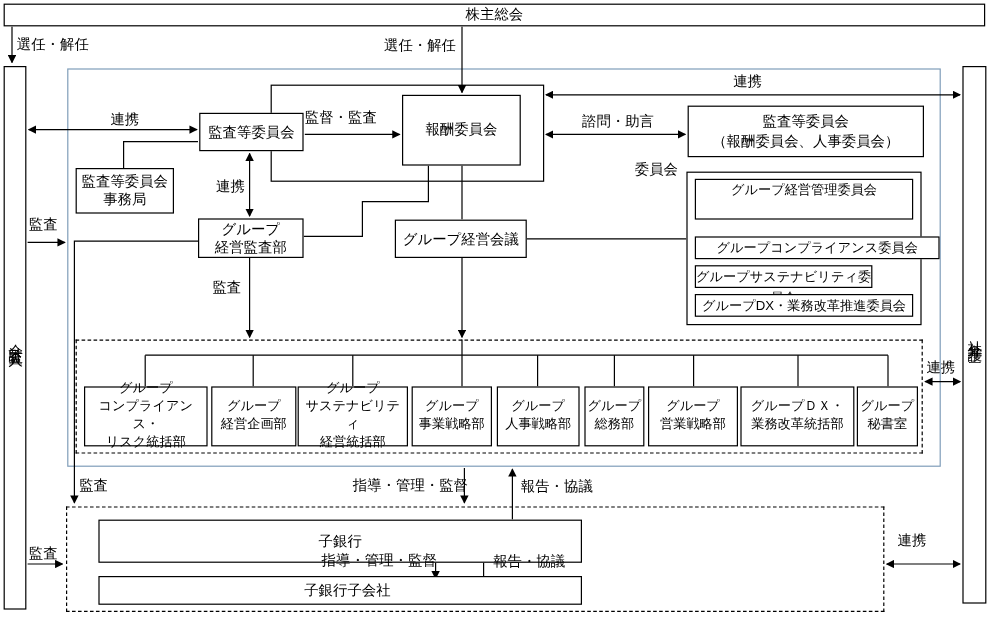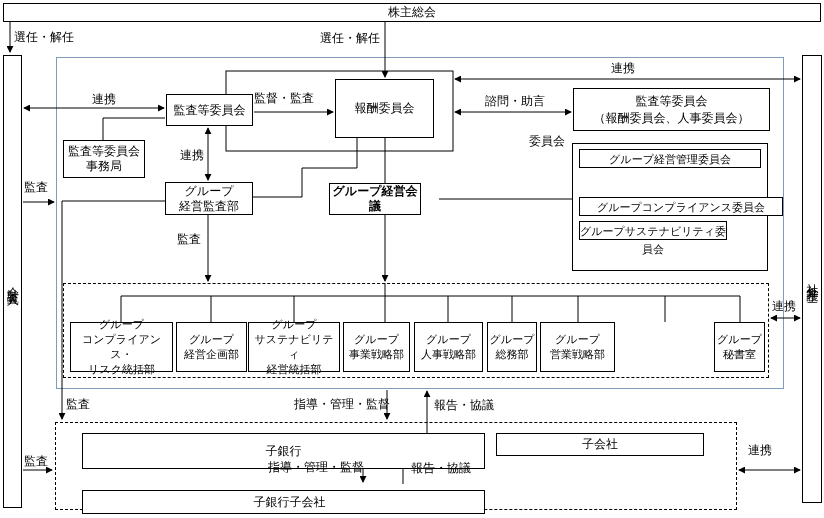--- a/index.html
+++ b/index.html
@@ -86,52 +86,54 @@
     <span>報酬委員会</span>
   </div>
   <div class="node" style="left:573px;top:88px;width:197px;height:43px;line-height:1.4;">
     <span>監査等委員会
 （報酬委員会、人事委員会）</span>
   </div>
   <div class="node" style="left:165px;top:182px;width:88px;height:33px;">
     <span>グループ
 経営監査部</span>
   </div>
-  <div class="node" style="left:329px;top:183px;width:92px;height:32px;font-weight:bold;">
+  <div class="node" style="left:329px;top:183px;width:110px;height:32px;">
     <span>グループ経営会議</span>
   </div>
 
   <div class="lbl" style="left:529px;top:134px;">委員会</div>
   <div class="node" style="left:572px;top:143px;width:196px;height:128px;"></div>
-  <div class="committee-item" style="left:579px;top:149px;width:182px;height:19px;">グループ経営管理委員会</div>
+  <div class="committee-item" style="left:579px;top:149px;width:182px;height:34px;">グループ経営管理委員会</div>
   <div class="committee-item" style="left:579px;top:197px;width:204px;height:19px;">グループコンプライアンス委員会</div>
   <div class="committee-item" style="left:579px;top:221px;width:148px;height:19px;">グループサステナビリティ委員会</div>
+  <div class="committee-item" style="left:579px;top:245px;width:182px;height:19px;">グループDX・業務改革推進委員会</div>
 
   <div class="node dept" style="left:70px;top:322px;width:103px;height:50px;">グループ
 コンプライアンス・
 リスク統括部</div>
   <div class="node dept" style="left:176px;top:322px;width:71px;height:50px;">グループ
 経営企画部</div>
   <div class="node dept" style="left:248px;top:322px;width:92px;height:50px;">グループ
 サステナビリティ
 経営統括部</div>
   <div class="node dept" style="left:343px;top:322px;width:67px;height:50px;">グループ
 事業戦略部</div>
   <div class="node dept" style="left:414px;top:322px;width:69px;height:50px;">グループ
 人事戦略部</div>
   <div class="node dept" style="left:487px;top:322px;width:50px;height:50px;">グループ
 総務部</div>
   <div class="node dept" style="left:540px;top:322px;width:75px;height:50px;">グループ
 営業戦略部</div>
+  <div class="node dept" style="left:617px;top:322px;width:95px;height:50px;">グループＤＸ・
+業務改革統括部</div>
   <div class="node dept" style="left:714px;top:322px;width:51px;height:50px;">グループ
 秘書室</div>
 
   <div class="node" style="left:82px;top:433px;width:403px;height:36px;">子銀行</div>
-  <div class="node" style="left:496px;top:433px;width:208px;height:23px;">子会社</div>
-  <div class="node" style="left:82px;top:490px;width:403px;height:24px;padding-left:12px;">子銀行子会社</div>
+  <div class="node" style="left:82px;top:480px;width:403px;height:24px;padding-left:12px;">子銀行子会社</div>
 
   <div class="lbl" style="left:14px;top:30px;">選任・解任</div>
   <div class="lbl" style="left:320px;top:31px;">選任・解任</div>
   <div class="lbl" style="left:92px;top:92px;">連携</div>
   <div class="lbl" style="left:254px;top:91px;">監督・監査</div>
   <div class="lbl" style="left:611px;top:61px;">連携</div>
   <div class="lbl" style="left:485px;top:94px;">諮問・助言</div>
   <div class="lbl" style="left:180px;top:148px;">連携</div>
   <div class="lbl" style="left:24px;top:180px;">監査</div>
   <div class="lbl" style="left:177px;top:232px;">監査</div>

